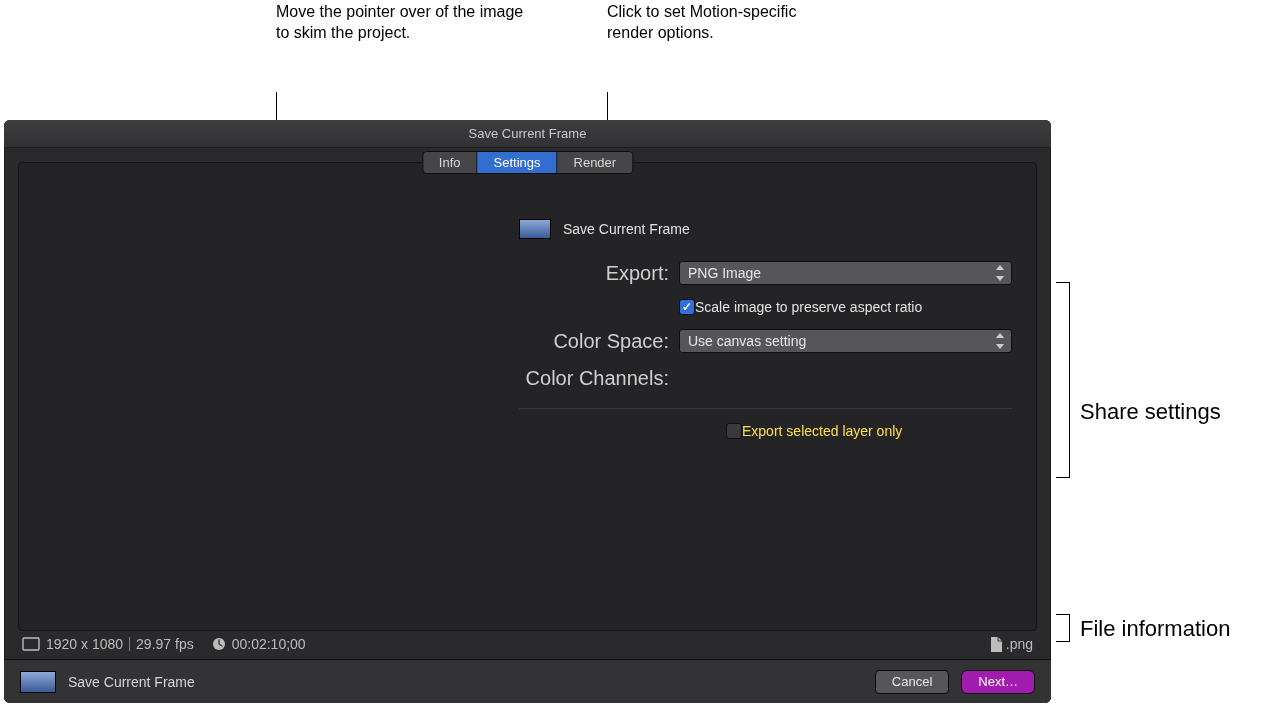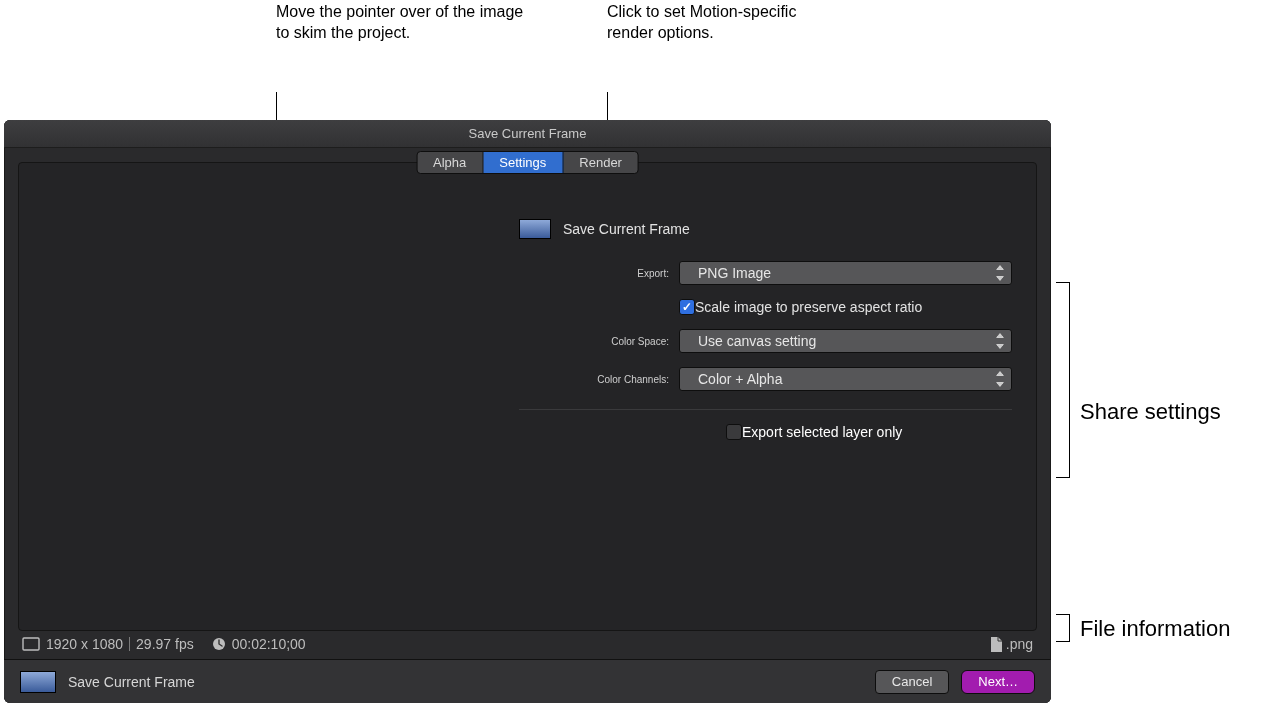--- a/index.html
+++ b/index.html
@@ -143,30 +143,30 @@
     left: 500px; right: 24px; top: 98px;
     display: grid;
     grid-template-columns: 150px 1fr;
     row-gap: 14px;
     column-gap: 10px;
     align-items: center;
   }
   .form label {
     text-align: right;
     color: #cfcfcf;
-    font-size: 10px;
+    font-size: 20px;
   }
   .popup {
     position: relative;
     background: #565658;
     border: 1px solid #0e0e0e;
     border-radius: 3px;
     height: 24px;
     line-height: 22px;
-    padding: 0 24px 0 18px;
+    padding: 0 24px 0 8px;
     color: #e6e6e6;
     font-size: 14px;
   }
   .popup::after {
     content: "";
     position: absolute;
     right: 6px; top: 4px;
     width: 10px; height: 14px;
     background:
       linear-gradient(#c8c8c8,#c8c8c8) no-repeat center 2px / 6px 1px,
@@ -181,21 +181,21 @@
     border-left:4px solid transparent;
     border-right:4px solid transparent;
   }
   .popup .arrows::before{ top:1px; border-bottom:5px solid #cfcfcf; }
   .popup .arrows::after{ bottom:1px; border-top:5px solid #cfcfcf; }
 
   .check-row {
     display: flex; align-items: center; gap: 0;
     font-size: 14px; color: #e2e2e2;
   }
-  .check-row.dim { color: #ffffff; padding-left: 47px; }
+  .check-row.dim { color: #fde047; padding-left: 47px; }
   .chk {
     width: 16px; height: 16px;
     border-radius: 3px;
     border: 1px solid #0e0e0e;
     background: #3a3a3c;
     display:flex; align-items:center; justify-content:center;
   }
   .chk.on {
     background: #2f6fe0;
   }
@@ -273,21 +273,21 @@
 <div class="bracket-label" style="left:1080px; top:364px;margin-top:35px;">Share settings</div>
 
 <div class="bracket" style="left:1056px; top:614px; width:14px; height:28px;"></div>
 <div class="bracket-label" style="left:1080px; top:616px;">File information</div>
 
 <div class="dialog">
   <div class="titlebar">Save Current Frame</div>
 
   <div class="inspector">
     <div class="seg">
-      <div>Alpha</div>
+      <div>Info</div>
       <div class="sel">Settings</div>
       <div>Render</div>
     </div>
 
 
     <div class="settings-head">
       <div class="small-thumb"></div>
       <span>Save Current Frame</span>
     </div>
 
@@ -304,24 +304,20 @@
         <span>Scale image to preserve aspect ratio</span>
       </div>
 
       <label>Color Space:</label>
       <div class="popup">
         <span>Use canvas setting</span>
         <span class="arrows"></span>
       </div>
 
       <label>Color Channels:</label>
-      <div class="popup">
-        <span>Color + Alpha</span>
-        <span class="arrows"></span>
-      </div>
 
       <div class="sep"></div>
 
       <div></div>
       <div class="check-row dim">
         <span class="chk"></span>
         <span>Export selected layer only</span>
       </div>
     </div>
   </div>

